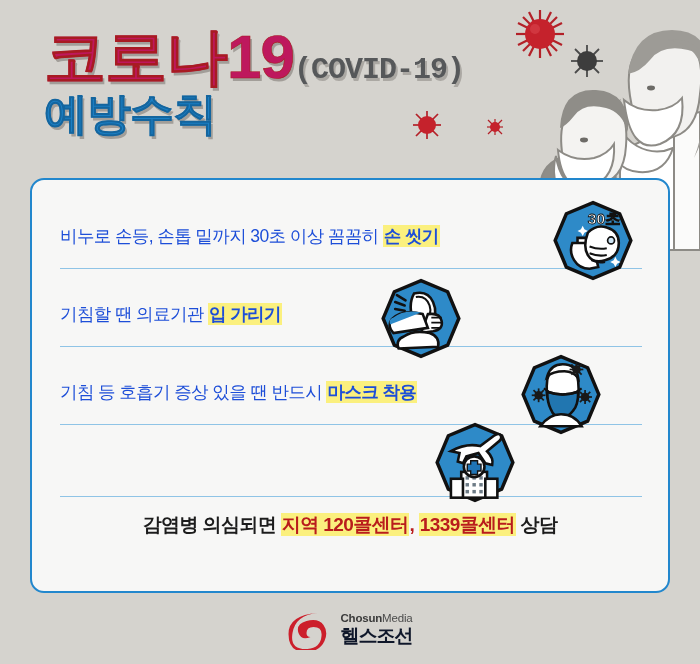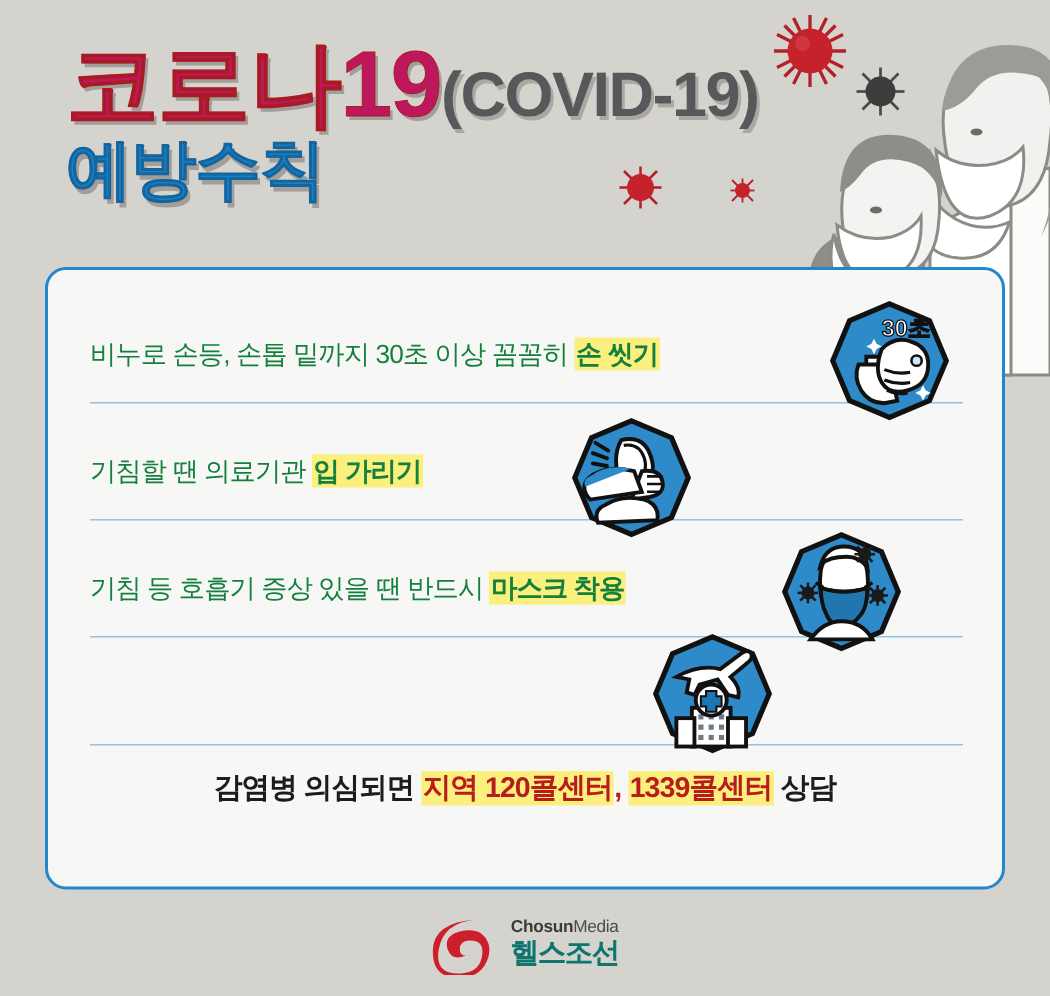--- a/index.html
+++ b/index.html
@@ -18,23 +18,24 @@
   .title-block{position:absolute;left:44px;top:26px;}
   .line1{white-space:nowrap;line-height:1;}
   .line2{white-space:nowrap;line-height:1;margin-top:4px;}
   .t-korona{
     font-size:62px;font-weight:bold;color:#be185d;letter-spacing:-1px;
     text-shadow:2px 3px 0 rgba(120,115,110,.55);
     -webkit-text-stroke:0.6px #a81b22;
     vertical-align:baseline;
   }
   .t-covid{
-    font-size:42px;font-weight:bold;color:#56585a;letter-spacing:-1px;
+    font-size:30px;font-weight:bold;color:#56585a;letter-spacing:-1px;
     text-shadow:2px 3px 0 rgba(120,115,110,.45);
     vertical-align:baseline;
+    font-family:Liberation Mono, monospace;
   }
   .t-yebang{
     font-size:44px;font-weight:bold;color:#1b7fc4;letter-spacing:-1px;
     text-shadow:2px 3px 0 rgba(120,115,110,.55);
     -webkit-text-stroke:0.6px #14659e;
   }
 
   
   .people{position:absolute;right:0;top:0;width:200px;height:260px;}
   .virus{position:absolute;}
@@ -44,21 +45,21 @@
     position:absolute;left:30px;top:178px;width:640px;height:415px;
     background:#f7f7f6;border:2px solid #2287cd;border-radius:14px;
     box-sizing:border-box;
   }
   .rows{position:absolute;left:0;top:0;width:100%;height:100%;}
   .row{
     position:absolute;left:28px;right:20px;height:78px;
   }
   .row .rtext{
     position:absolute;left:0;top:18px;
-    font-size:17.5px;color:#15803d;white-space:nowrap;letter-spacing:-0.6px;
+    font-size:17.5px;color:#1d4ed8;white-space:nowrap;letter-spacing:-0.6px;
   }
   .row .divider{
     position:absolute;left:0;right:6px;top:62px;height:1px;background:#8fc4e6;
   }
   .hl{background:#fbf07e;padding:1px 1px;}
   .bd{font-weight:bold;}
 
   .icon{position:absolute;top:2px;width:86px;height:86px;}
 
   .bottomline{
@@ -68,21 +69,21 @@
   }
   .bottomline .blue{color:#b91c1c;}
 
   
   .footer{position:absolute;left:0;top:600px;width:700px;height:64px;}
   .logo-wrap{position:absolute;left:50%;top:8px;transform:translateX(-50%);
     display:flex;align-items:center;gap:9px;}
   .logo-text{line-height:1;}
   .logo-en{font-size:11.5px;color:#4c4c4c;letter-spacing:-0.2px;}
   .logo-en b{font-weight:bold;color:#3a3a3a;margin-top:32px;}
-  .logo-kr{font-size:19px;font-weight:bold;color:#0f766e;letter-spacing:-1px;margin-top:2px;}
+  .logo-kr{font-size:19px;font-weight:bold;color:#0f172a;letter-spacing:-1px;margin-top:2px;}
 </style>
 </head>
 <body>
 
 <div class="poster">
 
   <div class="header">
 
     <svg class="virus" style="left:512px;top:6px;" width="56" height="56" viewBox="0 0 56 56">
       <g stroke="#b32028" stroke-width="2.2">

